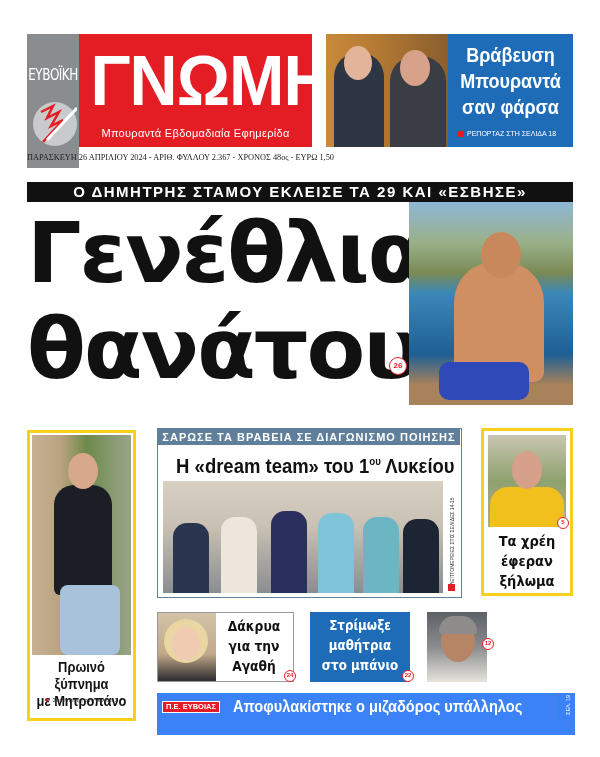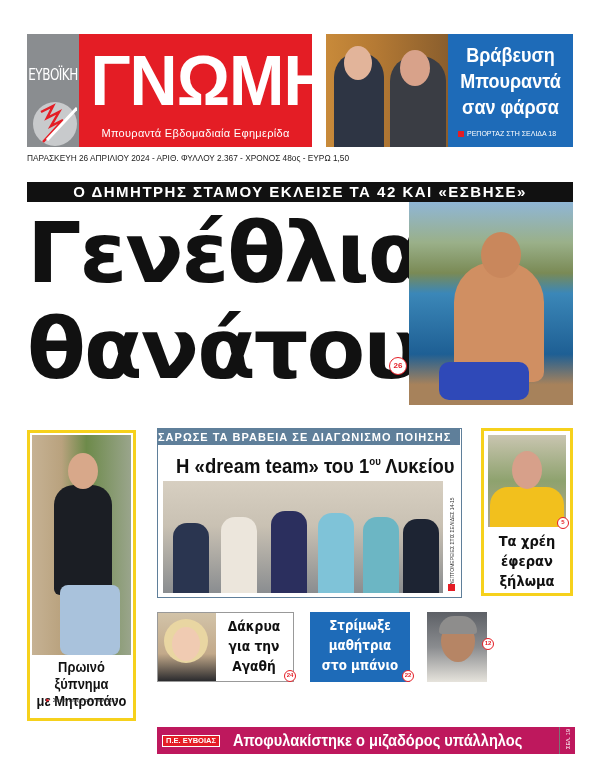--- a/index.html
+++ b/index.html
@@ -1,26 +1,26 @@
 <!DOCTYPE html>
 <html><head>
 <meta charset="utf-8">
 <style>
   * { box-sizing: border-box; margin: 0; padding: 0; }
   body { width: 600px; height: 757px; background: #fff; font-family: "Liberation Sans", sans-serif; position: relative; overflow: hidden; }
   .abs { position: absolute; }
 
   
-  .mast-grey { left: 27px; top: 34px; width: 52px; height: 113px; background: #8a8d90; }
+  .mast-grey { left: 27px; top: 34px; width: 52px; height: 134px; background: #8a8d90; }
   .mast-grey .eyv { position: absolute; top: 34px; left: 0; width: 52px; text-align: center; color: #fff; font-size: 12px; font-family: "DejaVu Sans", sans-serif; letter-spacing: -0.5px; transform: scaleY(1.3); }
   .mast-grey .bolt { position: absolute; left: 6px; top: 68px; width: 44px; height: 44px; border-radius: 50%; background: #c8cacc; }
   .mast-red { left: 79px; top: 34px; width: 233px; height: 113px; background: #e41d25; }
   .mast-red .title { position: absolute; left: 6px; top: 2px; width: 222px; text-align: center; color: #fff; font-size: 70px; font-weight: bold; font-family: "Liberation Sans", sans-serif; transform: scaleX(0.95); letter-spacing: -1px; line-height: 90px; }
   .mast-red .sub { position: absolute; left: 0; top: 93px; width: 233px; text-align: center; color: #fff; font-size: 11px; letter-spacing: 0.3px; }
-  .dateline { left: 27px; top: 153px; width: 290px; font-size: 8.3px; color: #222; white-space: nowrap; font-family: Liberation Sans, sans-serif; }
+  .dateline { left: 27px; top: 153px; width: 290px; font-size: 8.3px; color: #222; white-space: nowrap; font-family: Liberation Serif, serif; }
 
   
   .promo-photo { left: 326px; top: 34px; width: 122px; height: 113px; background: linear-gradient(90deg,#c88a3a 0%,#b57a34 40%,#8a5e2d 100%); overflow: hidden; }
   .promo-photo .p1 { position:absolute; left:8px; top:18px; width:50px; height:100px; border-radius:25px 25px 0 0; background:#2e3544; }
   .promo-photo .p1h { position:absolute; left:18px; top:12px; width:28px; height:34px; border-radius:50%; background:#e2b49a; }
   .promo-photo .p2 { position:absolute; left:64px; top:22px; width:56px; height:100px; border-radius:25px 25px 0 0; background:#3a3d44; }
   .promo-photo .p2h { position:absolute; left:74px; top:16px; width:30px; height:36px; border-radius:50%; background:#d8a28a; }
   .promo-box { left: 448px; top: 34px; width: 125px; height: 113px; background: #1e6bb8; }
   .promo-box .hl { position:absolute; left:0; top:8px; width:125px; text-align:center; color:#fff; font-size:20px; font-weight:bold; line-height:26px; transform: scaleX(0.9); }
   .promo-box .ref { position:absolute; left:10px; top:96px; color:#fff; font-size:7px; white-space:nowrap; }
@@ -40,21 +40,21 @@
   .left-photo { position:absolute; left:2px; top:2px; width:99px; height:220px; background: linear-gradient(90deg,#c6b294 0%,#b9a27e 30%,#6d8a4a 55%,#9aa58c 100%); overflow:hidden; }
   .left-photo .jacket { position:absolute; left:22px; top:50px; width:58px; height:110px; background:#1b1e24; border-radius:20px 20px 6px 6px; }
   .left-photo .head { position:absolute; left:36px; top:18px; width:30px; height:36px; border-radius:50%; background:#d8a88a; }
   .left-photo .jeans { position:absolute; left:28px; top:150px; width:60px; height:70px; background:#a9c2dc; border-radius:8px; }
   .left-title { position:absolute; left:0; top:226px; width:103px; text-align:center; font-size:14px; font-weight:bold; line-height:17px; color:#111; transform: scaleX(0.92); }
   .left-ref { position:absolute; left:0; top:264px; width:103px; text-align:center; font-size:6px; color:#333; }
   .left-ref .tri { color:#e41d25; }
 
   
   .center-box { left: 157px; top: 428px; width: 305px; height: 170px; border: 1.5px solid #5f7f9a; background:#fff; }
-  .center-kicker { position:absolute; left:0; top:0; width:302px; height:16px; background:#5f7f9a; color:#fff; font-size:11px; font-weight:bold; line-height:16px; letter-spacing:1px; white-space:nowrap; }
+  .center-kicker { position:absolute; left:0; top:0; width:302px; height:16px; background:#5f7f9a; color:#fff; font-size:11px; font-weight:bold; text-align:center; line-height:16px; letter-spacing:1px; white-space:nowrap; }
   .center-title { position:absolute; left:0; top:16px; width:302px; text-align:center; font-size:21px; font-weight:bold; color:#111; line-height:32px; transform: scaleX(0.88); white-space:nowrap; }
   .center-title sup { font-size:11px; }
   .center-photo { position:absolute; left:5px; top:52px; width:280px; height:112px; background: linear-gradient(180deg,#d7cfc1 0%,#c9c1b3 40%,#8a8d90 100%); overflow:hidden; }
   .center-photo .person { position:absolute; bottom:0; width:36px; border-radius:14px 14px 0 0; }
   .center-side { position:absolute; left:289px; top:52px; width:10px; height:112px; }
   .center-side .vt { position:absolute; left:-48px; top:48px; width:106px; transform: rotate(-90deg); font-size:5px; color:#333; white-space:nowrap; }
   .center-side .sq { position:absolute; left:1px; bottom:2px; width:7px; height:7px; background:#e41d25; }
 
   
   .right-box { left: 481px; top: 428px; width: 92px; height: 168px; border: 3px solid #f6d11c; background:#fff; }
@@ -72,21 +72,21 @@
   .b2 { left: 310px; top: 612px; width: 100px; height: 70px; background:#1e6bb8; }
   .b2 .txt { position:absolute; left:0; top:3px; width:100px; text-align:center; font-size:14px; font-weight:bold; line-height:20px; color:#fff; font-family: "DejaVu Sans", sans-serif; transform: scaleX(0.85); }
   .b3 { left: 427px; top: 612px; width: 145px; height: 70px; overflow:hidden; }
   .b3 .photo { position:absolute; left:0; top:0; width:60px; height:70px; background: linear-gradient(180deg,#5d6066 0%,#8a8c8f 50%,#e6e3dc 100%); }
   .b3 .photo .head { position:absolute; left:14px; top:8px; width:34px; height:42px; border-radius:50%; background:#b68565; }
   .b3 .photo .hair { position:absolute; left:12px; top:4px; width:38px; height:18px; border-radius:20px 20px 4px 4px; background:#8e8d8c; }
   .b3 .red { position:absolute; left:60px; top:0; width:85px; height:70px; background:#e41d25; }
   .b3 .txt { position:absolute; left:2px; top:3px; width:81px; text-align:center; font-size:14px; font-weight:bold; line-height:20px; color:#fff; font-family: "DejaVu Sans", sans-serif; transform: scaleX(0.85); }
 
   
-  .bottom-bar { left: 157px; top: 727px; width: 418px; height: 27px; background:#be185d; }
+  .bottom-bar { left: 157px; top: 693px; width: 418px; height: 42px; background:#3b82f6; }
   .bottom-bar .tag { position:absolute; left:5px; top:8px; height:12px; padding:0 3px; background:#e41d25; border:1px solid #fff; color:#fff; font-size:7.5px; font-weight:bold; line-height:10px; white-space:nowrap; }
   .bottom-bar .hl { position:absolute; left:76px; top:0; width:320px; color:#fff; font-size:17px; font-weight:bold; line-height:27px; white-space:nowrap; transform: scaleX(0.86); transform-origin:left; }
   .bottom-bar .pg { position:absolute; right:0; top:0; width:16px; height:27px; border-left:1px solid #777; }
   .bottom-bar .pg span { position:absolute; left:-6px; top:9px; width:28px; transform: rotate(-90deg); color:#fff; font-size:5.5px; white-space:nowrap; text-align:center; }
 </style>
 </head>
 <body>
 
 <div class="abs mast-grey">
   <div class="eyv">ΕΥΒΟΪΚΗ</div>
@@ -111,21 +111,21 @@
 </div>
 <div class="abs promo-box">
   <div class="hl">
     <div>Βράβευση</div>
     <div>Μπουραντά</div>
     <div>σαν φάρσα</div>
   </div>
   <div class="ref"><span class="sq"></span><span>ΡΕΠΟΡΤΑΖ ΣΤΗ ΣΕΛΙΔΑ 18</span></div>
 </div>
 
-<div class="abs kicker">Ο ΔΗΜΗΤΡΗΣ ΣΤΑΜΟΥ ΕΚΛΕΙΣΕ ΤΑ 42 ΚΑΙ «ΕΣΒΗΣΕ»</div>
+<div class="abs kicker">Ο ΔΗΜΗΤΡΗΣ ΣΤΑΜΟΥ ΕΚΛΕΙΣΕ ΤΑ 29 ΚΑΙ «ΕΣΒΗΣΕ»</div>
 <div class="abs headline">
   <div>Γενέθλια</div>
   <div>θανάτου</div>
 </div>
 <div class="abs badge" style="left:389px; top:357px;border-radius:9px;">26</div>
 <div class="abs main-photo">
   <div class="torso"></div>
     <div class="head"></div>
     <div class="shorts"></div>
 </div>

